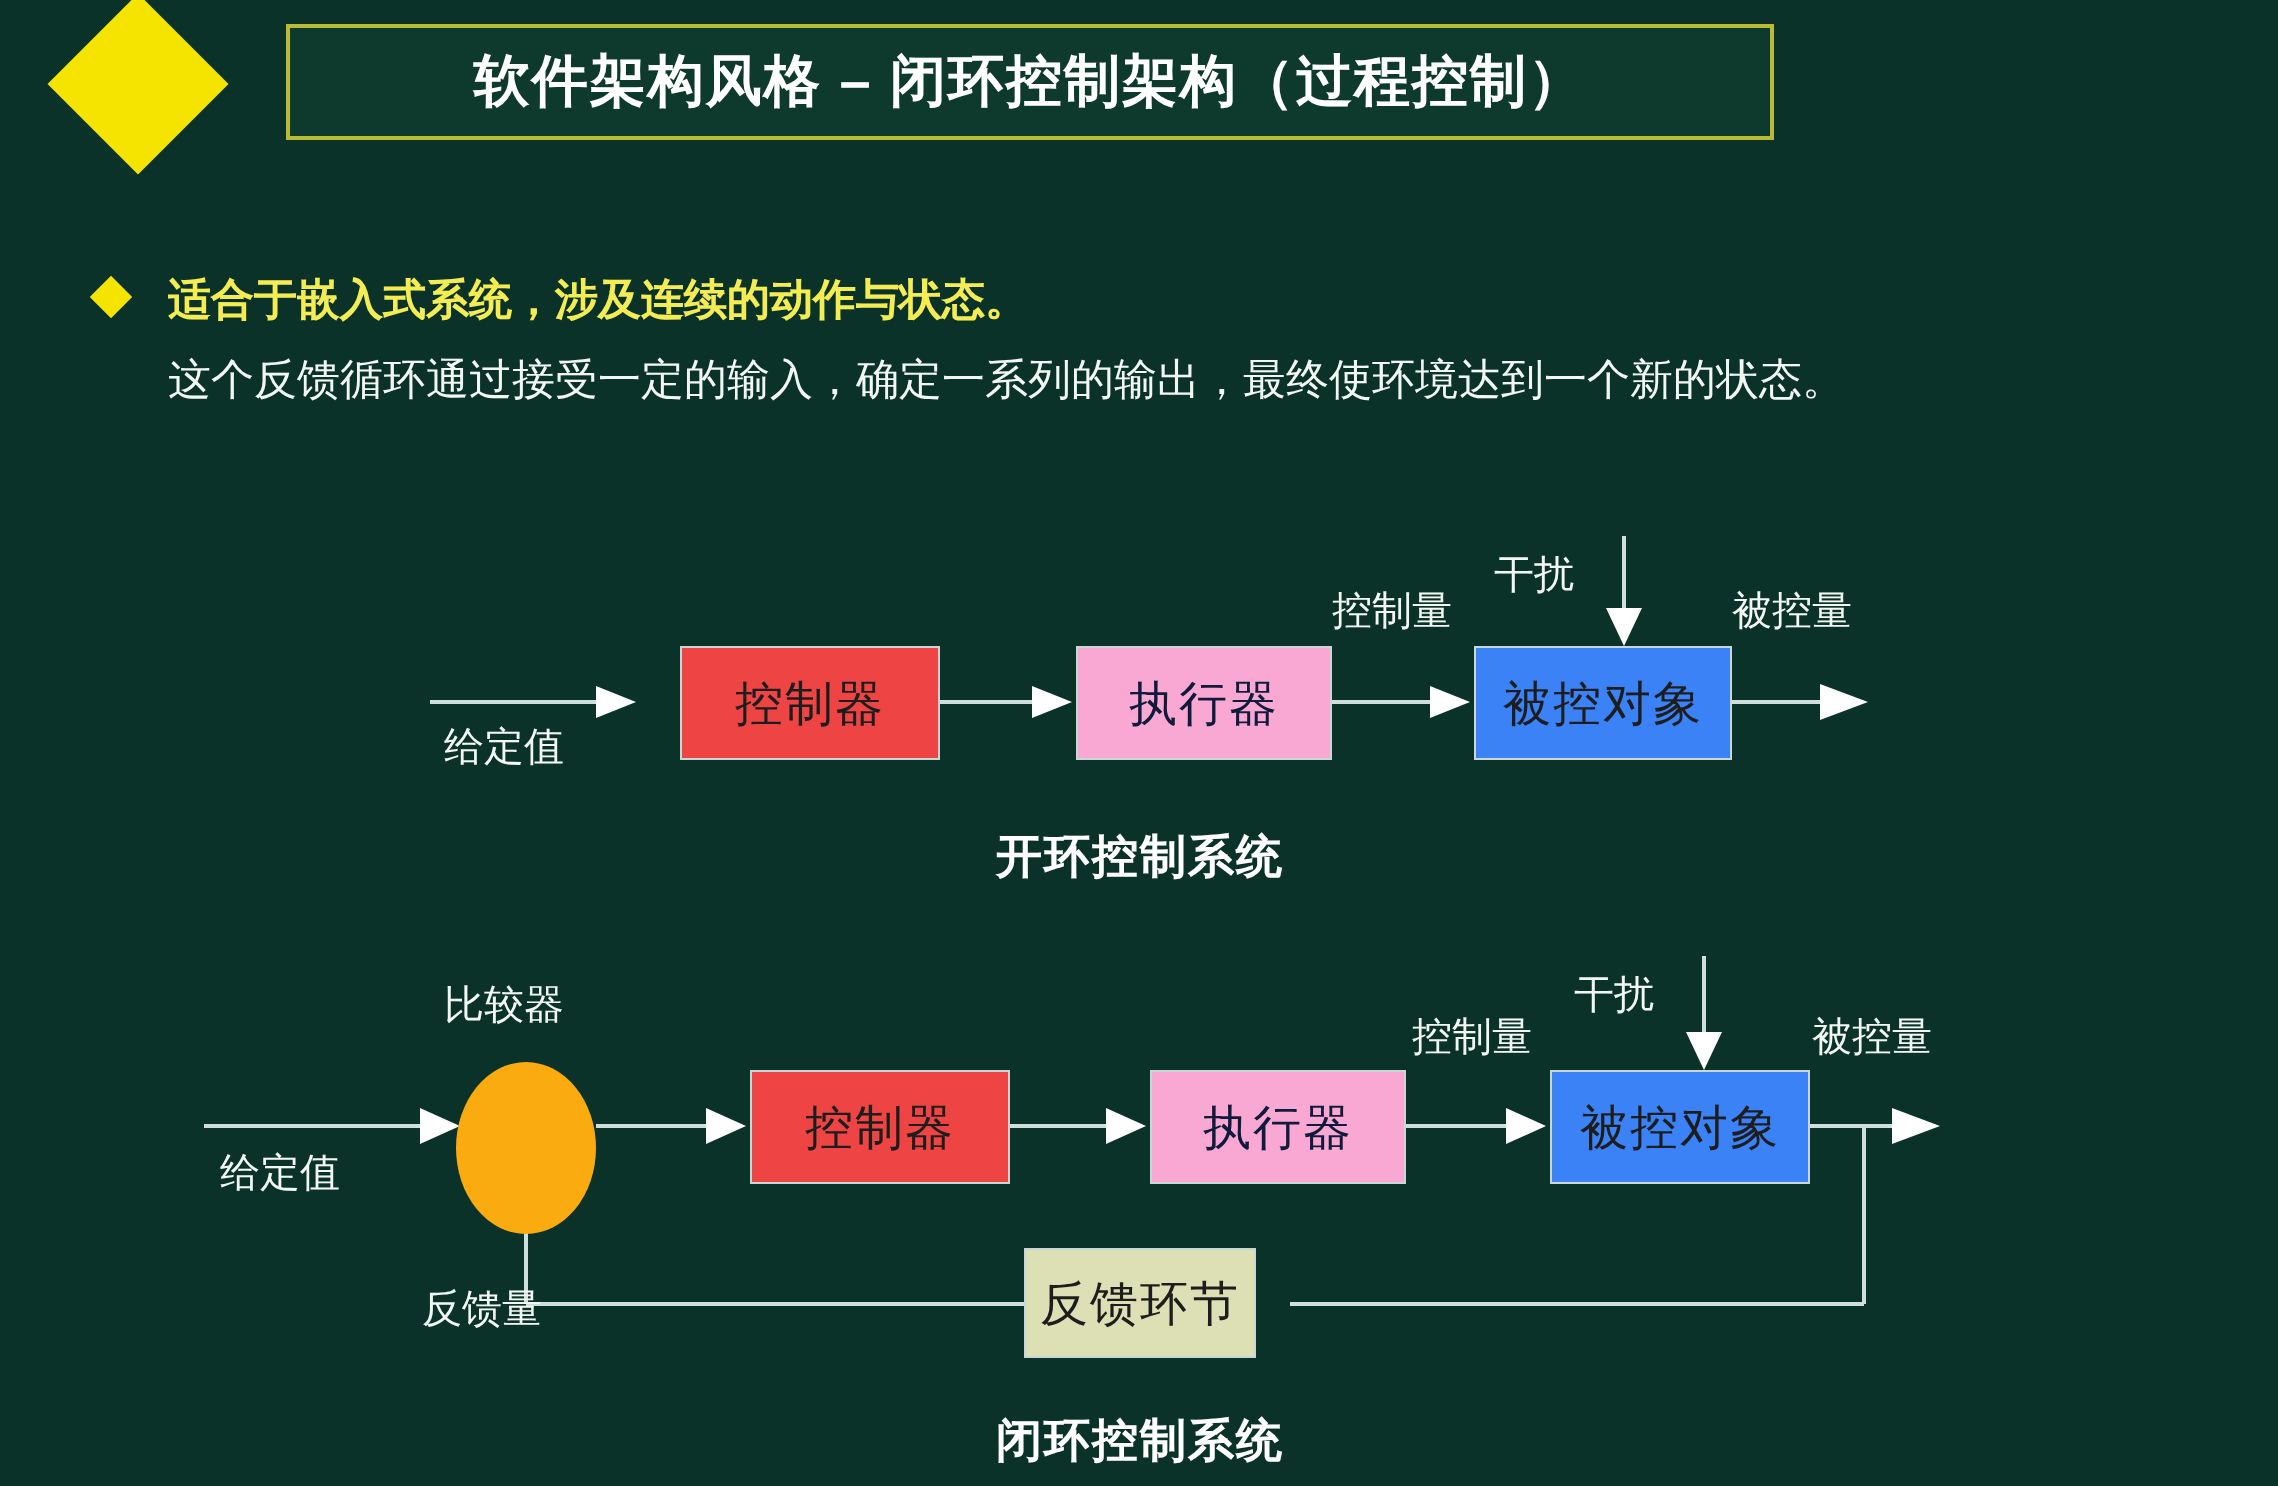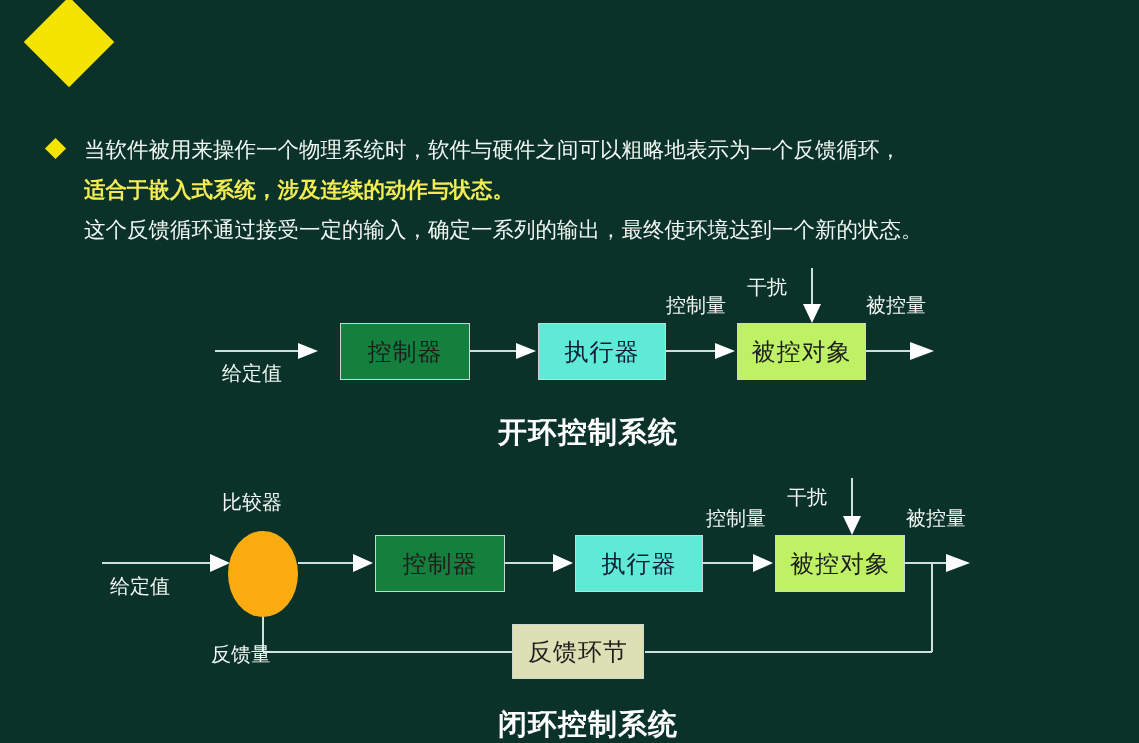--- a/index.html
+++ b/index.html
@@ -103,41 +103,41 @@
     box-sizing: border-box;
     border: 1px solid #c9d8d4;
     display: flex;
     align-items: center;
     justify-content: center;
     font-size: 24px;
     color: #1d1d1d;
     letter-spacing: 1px;
     white-space: nowrap;
   }
-  .dbox.controller { background: #15803d; }
-  .dbox.actuator   { background: #5eead4; color: #101a3a; }
-  .dbox.plant      { background: #bef264; }
+  .dbox.controller { background: #ef4444; }
+  .dbox.actuator   { background: #f9a8d4; color: #101a3a; }
+  .dbox.plant      { background: #3b82f6; }
   .dbox.feedback   { background: #dde0b4; }
 
   .circle {
     position: absolute;
     border-radius: 50%;
     background: #f9ab10;
     box-sizing: border-box;
   }
 
   .lbl {
     position: absolute;
     font-size: 20px;
     color: #f2f7f4;
     white-space: nowrap;
   }
   .caption {
     position: absolute;
-    font-size: 29px;
+    font-size: 23px;
     font-weight: bold;
     color: #ffffff;
     white-space: nowrap;
     letter-spacing: 1px;
   }
 
   svg.wires {
     position: absolute;
     left: 0;
     top: 0;
@@ -150,26 +150,28 @@
   }
   .arrowhead { fill: #ffffff; }
 </style>
 </head>
 <body>
 
 <div class="slide">
 
   <div class="title-row">
     <div class="title-diamond"></div>
+    <div class="title-box">
+      <span class="title-text">软件架构风格 – 闭环控制架构（过程控制）</span>
+    </div>
   </div>
 
   <div class="bullet-block">
     <div class="bullet-diamond"></div>
     <div class="bullet-lines">
-      <div class="para-line">当软件被用来操作一个物理系统时，软件与硬件之间可以粗略地表示为一个反馈循环，</div>
       <div class="para-line highlight">适合于嵌入式系统，涉及连续的动作与状态。</div>
       <div class="para-line">这个反馈循环通过接受一定的输入，确定一系列的输出，最终使环境达到一个新的状态。</div>
     </div>
   </div>
 
   <div class="diagram" id="diagram-open">
 
     <svg class="wires" width="1139" height="190">
 
       <line x1="215" y1="93" x2="300" y2="93"></line>
@@ -239,21 +241,21 @@
 
     <div class="dbox controller" style="left:375px; top:535px; width:130px; height:57px; transform:translateY(-468px);">
       <span>控制器</span>
     </div>
     <div class="dbox actuator" style="left:575px; top:535px; width:128px; height:57px; transform:translateY(-468px);">
       <span>执行器</span>
     </div>
     <div class="dbox plant" style="left:775px; top:535px; width:130px; height:57px; transform:translateY(-468px);">
       <span>被控对象</span>
     </div>
-    <div class="dbox feedback" style="left:512px; top:624px; width:132px; height:55px; transform:translateY(-468px);">
+    <div class="dbox feedback" style="left:512px; top:624px; width:116px; height:55px; transform:translateY(-468px);">
       <span>反馈环节</span>
     </div>
 
     <div class="lbl" style="left:222px; top:21px;">比较器</div>
     <div class="lbl" style="left:110px; top:105px;">给定值</div>
     <div class="lbl" style="left:706px; top:37px;">控制量</div>
     <div class="lbl" style="left:787px; top:16px;">干扰</div>
     <div class="lbl" style="left:906px; top:37px;">被控量</div>
     <div class="lbl" style="left:175px; top:173px;margin-left:36px;">反馈量</div>
 

